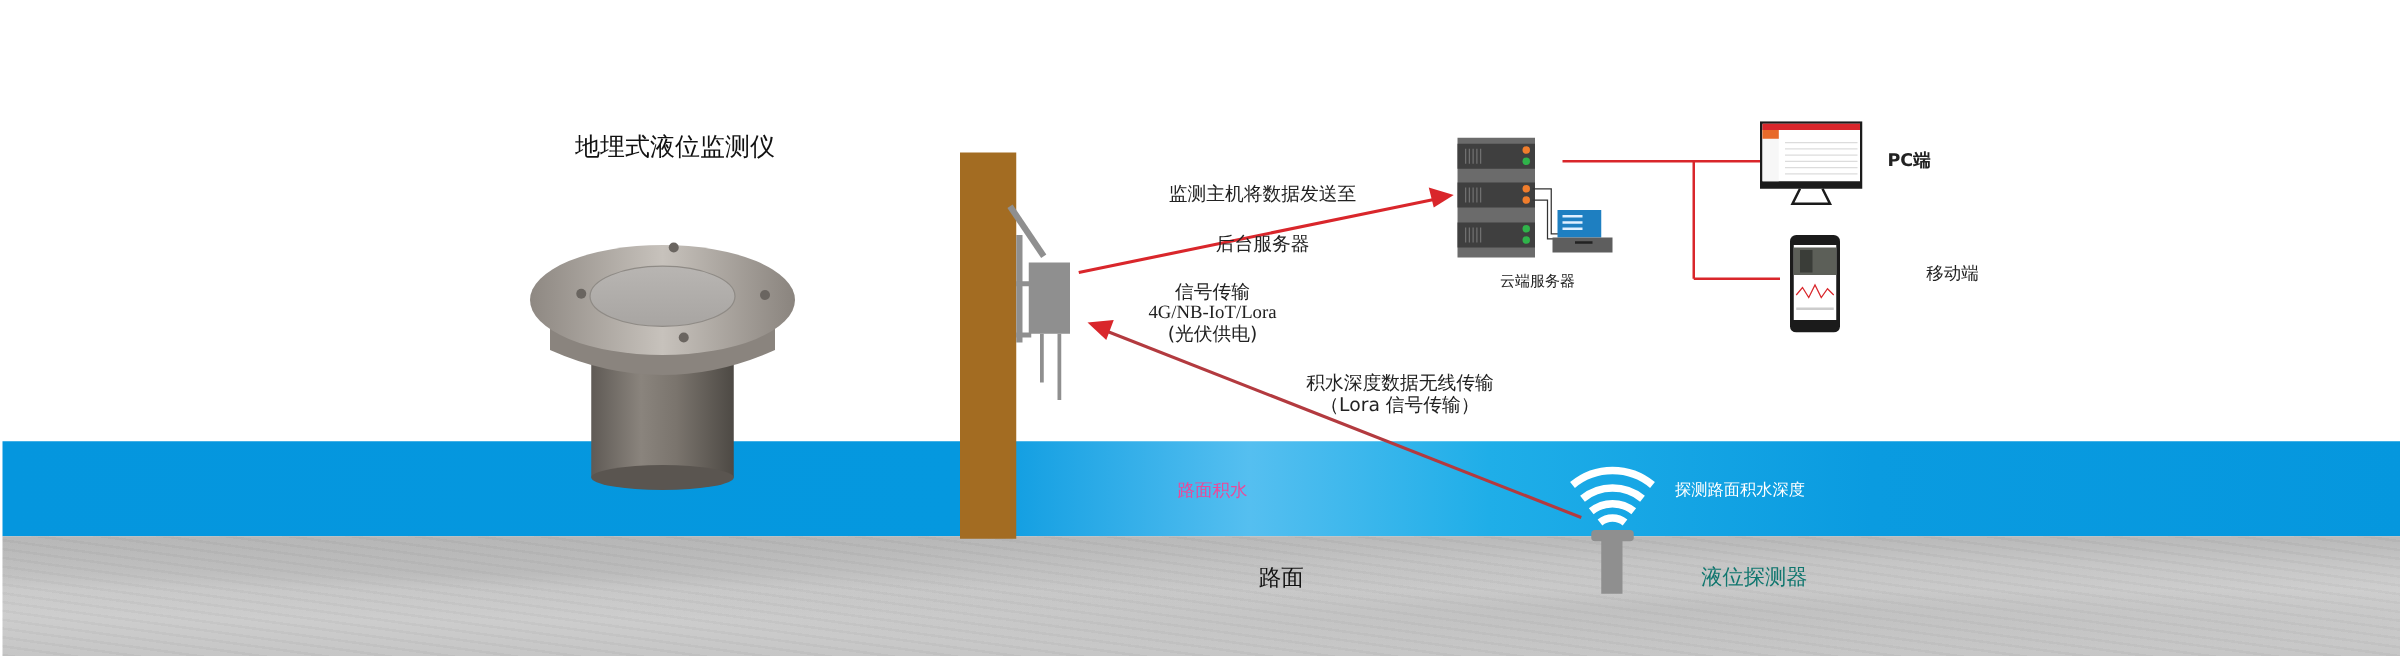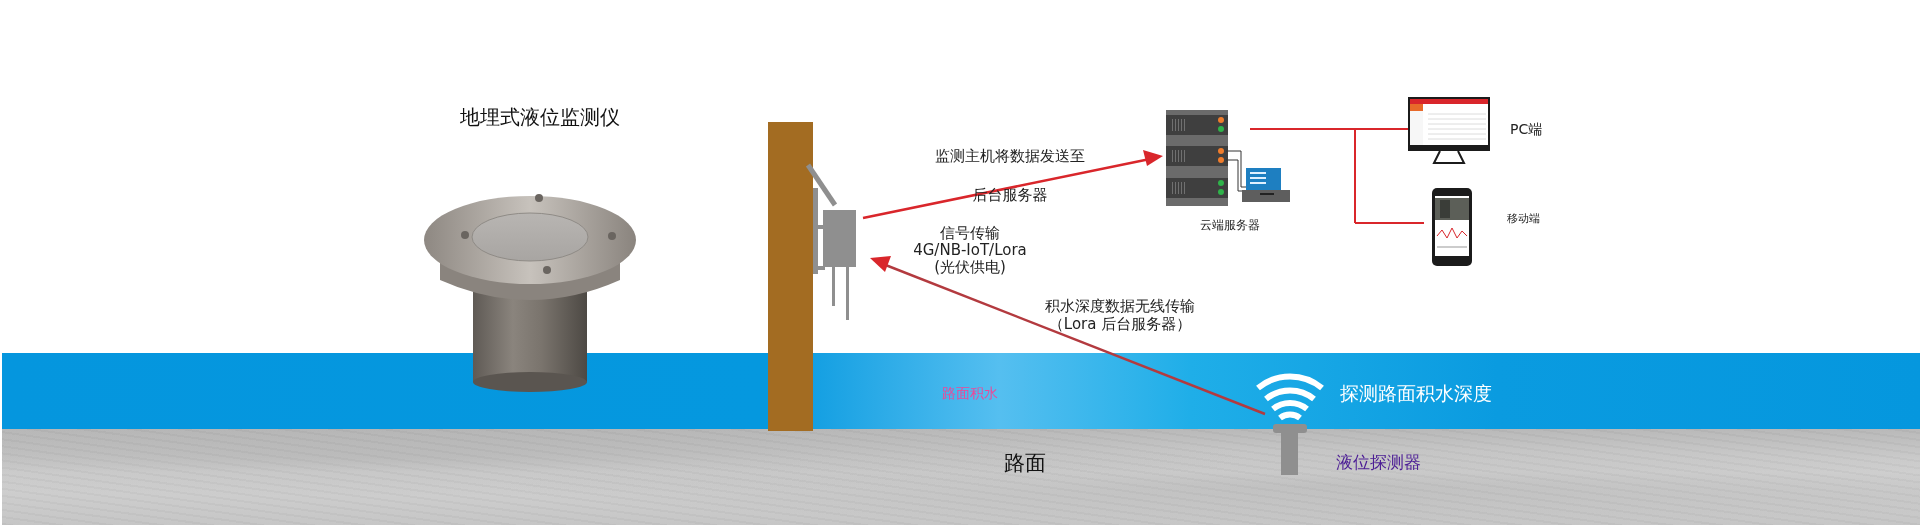--- a/index.html
+++ b/index.html
@@ -74,25 +74,25 @@
 
   <line x1="1250" y1="129" x2="1412" y2="129" stroke="#d9262b" stroke-width="2"></line>
   <line x1="1355" y1="129" x2="1355" y2="223" stroke="#d9262b" stroke-width="2"></line>
   <line x1="1355" y1="223" x2="1424" y2="223" stroke="#d9262b" stroke-width="2"></line>
 </svg>
 
 <div class="abs label t16" style="left:900px;top:147px;width:220px;font-family:Liberation Serif, serif;">监测主机将数据发送至</div>
 <div class="abs label t16" style="left:900px;top:164px;width:220px;margin-top:22px;">后台服务器</div>
 
 <div class="abs label t16" style="left:900px;top:224px;width:140px;">信号传输</div>
-<div class="abs label t16" style="left:900px;top:241px;width:140px;">4G/NB-IoT/Lora</div>
+<div class="abs label t16" style="left:900px;top:241px;width:140px;font-family:Liberation Serif, serif;">4G/NB-IoT/Lora</div>
 <div class="abs label t16" style="left:900px;top:258px;width:140px;">(光伏供电)</div>
 
 <div class="abs label t16" style="left:1020px;top:297px;width:200px;">积水深度数据无线传输</div>
-<div class="abs label t16" style="left:1020px;top:315px;width:200px;">（Lora 后台服务器）</div>
+<div class="abs label t16" style="left:1020px;top:315px;width:200px;">（Lora 信号传输）</div>
 
 <svg class="abs" style="left:1160px;top:110px;" width="140" height="100" viewBox="0 0 140 100">
   <rect x="6" y="0" width="62" height="96" fill="#6b6b6b"></rect>
   <g>
     <rect x="6" y="5" width="62" height="20" fill="#3f3f3f"></rect>
     <rect x="6" y="36" width="62" height="20" fill="#3f3f3f"></rect>
     <rect x="6" y="68" width="62" height="20" fill="#3f3f3f"></rect>
     <g fill="#707070">
       <rect x="12" y="9" width="1" height="12"></rect>
         <rect x="15" y="9" width="1" height="12"></rect>
@@ -138,41 +138,41 @@
   <g stroke="#dcdcdc" stroke-width="1">
     <line x1="20" y1="17" x2="78" y2="17"></line>
       <line x1="20" y1="22" x2="78" y2="22"></line>
       <line x1="20" y1="27" x2="78" y2="27"></line>
     <line x1="20" y1="32" x2="78" y2="32"></line>
       <line x1="20" y1="37" x2="78" y2="37"></line>
       <line x1="20" y1="42" x2="78" y2="42"></line>
   </g>
   <path d="M32 54 L26 66 L56 66 L50 54" stroke="#1b1b1b" fill="none" stroke-width="2"></path>
 </svg>
-<div class="abs label" style="left:1510px;top:120px;width:40px;font-size:14px;line-height:18px;text-align:left;">PC端</div>
+<div class="abs label" style="left:1510px;top:120px;width:40px;font-size:14px;line-height:18px;text-align:left;font-weight:bold;">PC端</div>
 
 <svg class="abs" style="left:1432px;top:188px;" width="40" height="78" viewBox="0 0 40 78">
   <rect x="0" y="0" width="40" height="78" rx="5" fill="#1b1b1b"></rect>
   <rect x="3" y="8" width="34" height="60" fill="#ffffff"></rect>
   <rect x="3" y="10" width="34" height="22" fill="#5c5f58"></rect>
   <rect x="8" y="12" width="10" height="18" fill="#3a3d38"></rect>
   <polyline points="5,48 10,42 15,50 20,40 25,50 30,43 35,48" stroke="#d9262b" fill="none" stroke-width="1"></polyline>
   <rect x="5" y="58" width="30" height="2" fill="#cccccc"></rect>
 </svg>
-<div class="abs label" style="left:1480px;top:210px;width:60px;font-size:11px;line-height:18px;text-align:right;">移动端</div>
+<div class="abs label" style="left:1532px;top:210px;width:60px;font-size:14px;line-height:18px;text-align:center;">移动端</div>
 
 <div class="abs label" style="left:930px;top:384px;width:80px;font-size:14px;line-height:18px;color:#ec4899;">路面积水</div>
-<div class="abs label" style="left:1340px;top:384px;width:130px;font-size:19px;line-height:18px;color:#ffffff;text-align:left;">探测路面积水深度</div>
+<div class="abs label" style="left:1340px;top:384px;width:130px;font-size:13px;line-height:18px;color:#ffffff;text-align:left;">探测路面积水深度</div>
 
 <svg class="abs" style="left:1250px;top:368px;" width="80" height="108" viewBox="0 0 80 108">
   <g fill="none" stroke="#ffffff" stroke-linecap="butt">
     <path d="M8 20 A50 50 0 0 1 72 20" stroke-width="6"></path>
     <path d="M16 31 A38 38 0 0 1 64 31" stroke-width="6"></path>
     <path d="M23 41 A27 27 0 0 1 57 41" stroke-width="6"></path>
     <path d="M30 50 A16 16 0 0 1 50 50" stroke-width="6"></path>
   </g>
   <rect x="23" y="56" width="34" height="9" rx="3" fill="#8f8f8f"></rect>
   <rect x="31" y="63" width="17" height="44" fill="#8f8f8f"></rect>
 </svg>
 <div class="abs" style="left:1264px;top:468px;"></div>
 
-<div class="abs label" style="left:990px;top:450px;width:70px;font-size:21px;line-height:26px;color:#111;">路面</div>
-<div class="abs label" style="left:1336px;top:451px;width:110px;font-size:17px;line-height:22px;color:#4c1d95;text-align:left;">液位探测器</div>
+<div class="abs label" style="left:990px;top:450px;width:70px;font-size:18px;line-height:26px;color:#111;">路面</div>
+<div class="abs label" style="left:1336px;top:451px;width:110px;font-size:17px;line-height:22px;color:#0f766e;text-align:right;">液位探测器</div>
 
 </body></html>

